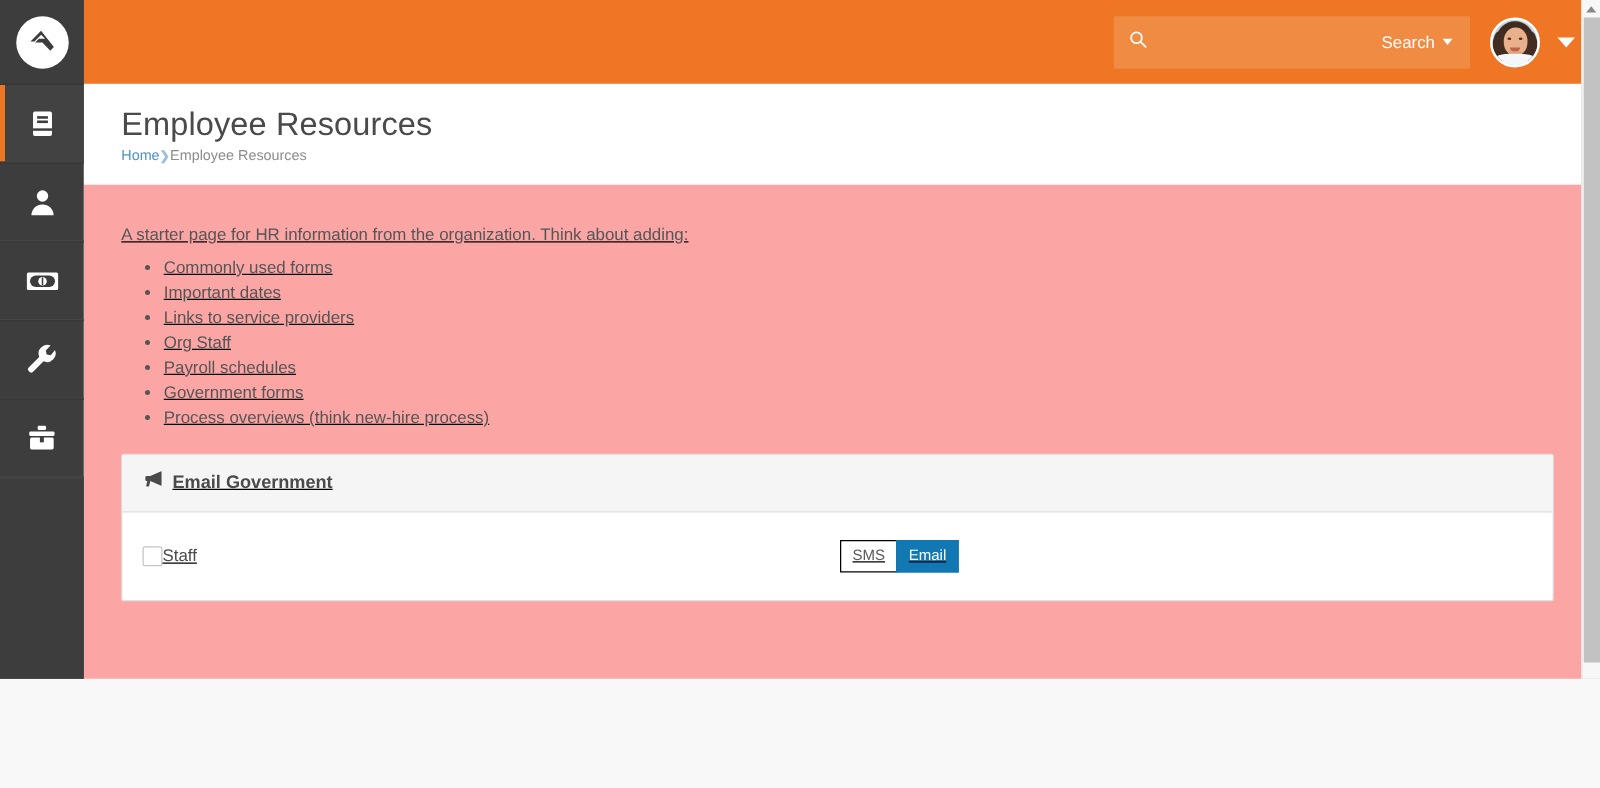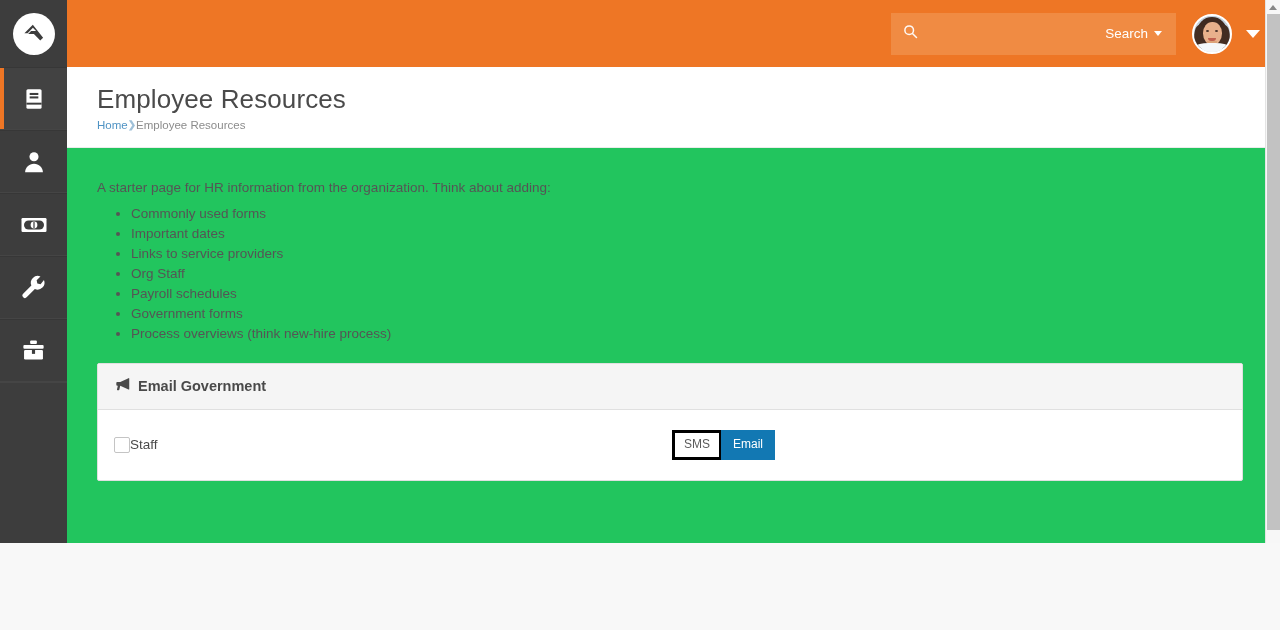--- a/index.html
+++ b/index.html
@@ -202,23 +202,24 @@
   #breadcrumb .crumb-sep {
     color: #9fc0d8;
     font-size: 10px;
     font-weight: bold;
   }
   #breadcrumb .crumb-current { color: #8c8c8c; }
 
   
   #content {
     flex: 1;
-    background: #22c55e;
+    background: #fca5a5;
     padding: 32px 37px 0 30px;
     overflow: hidden;
+    text-decoration: underline;
   }
 
   #intro-text {
     font-size: 13.5px;
     color: #555555;
     margin-bottom: 9px;
   }
 
   #bullet-list {
     list-style: disc;
@@ -283,21 +284,21 @@
     font-size: 13.5px;
     color: #4a4a4a;
   }
 
   .btn-group {
     display: inline-flex;
   }
   .btn-group .btn {
     font-size: 12px;
     padding: 4px 9px 5px 9px;
-    border: 3px solid #000000;
+    border: 1px solid #000000;
     background: #ffffff;
     color: #5a5a5a;
     cursor: pointer;
     line-height: 1.2;
     font-family: "Liberation Sans", sans-serif;
   }
   .btn-group .btn + .btn { margin-left: -1px; }
   .btn-group .btn.active {
     background: #1278b3;
     border-color: #1278b3;

